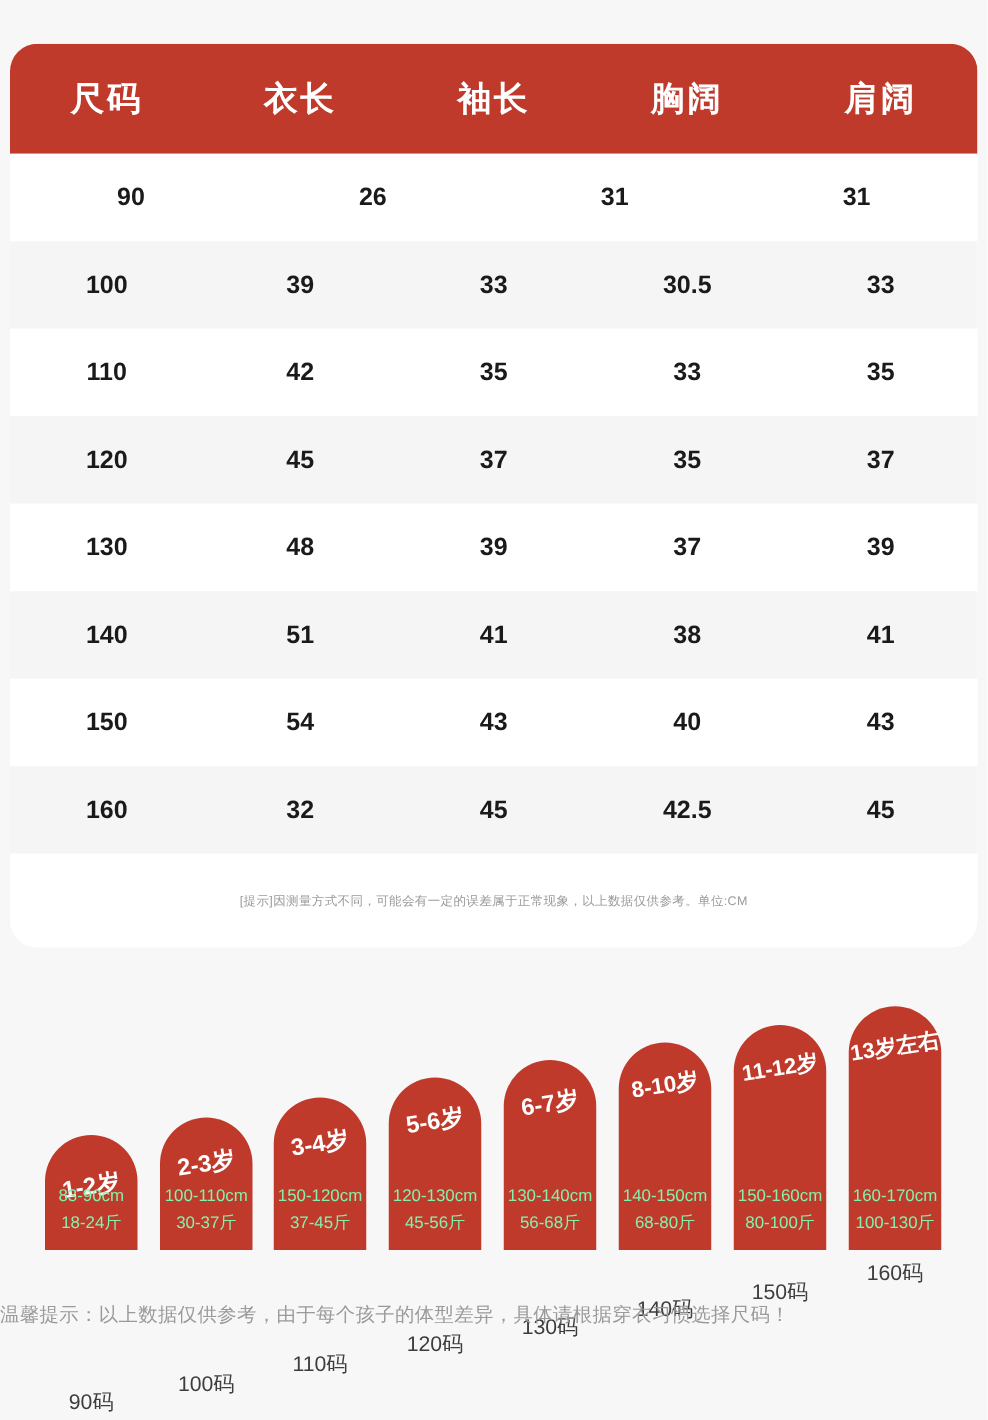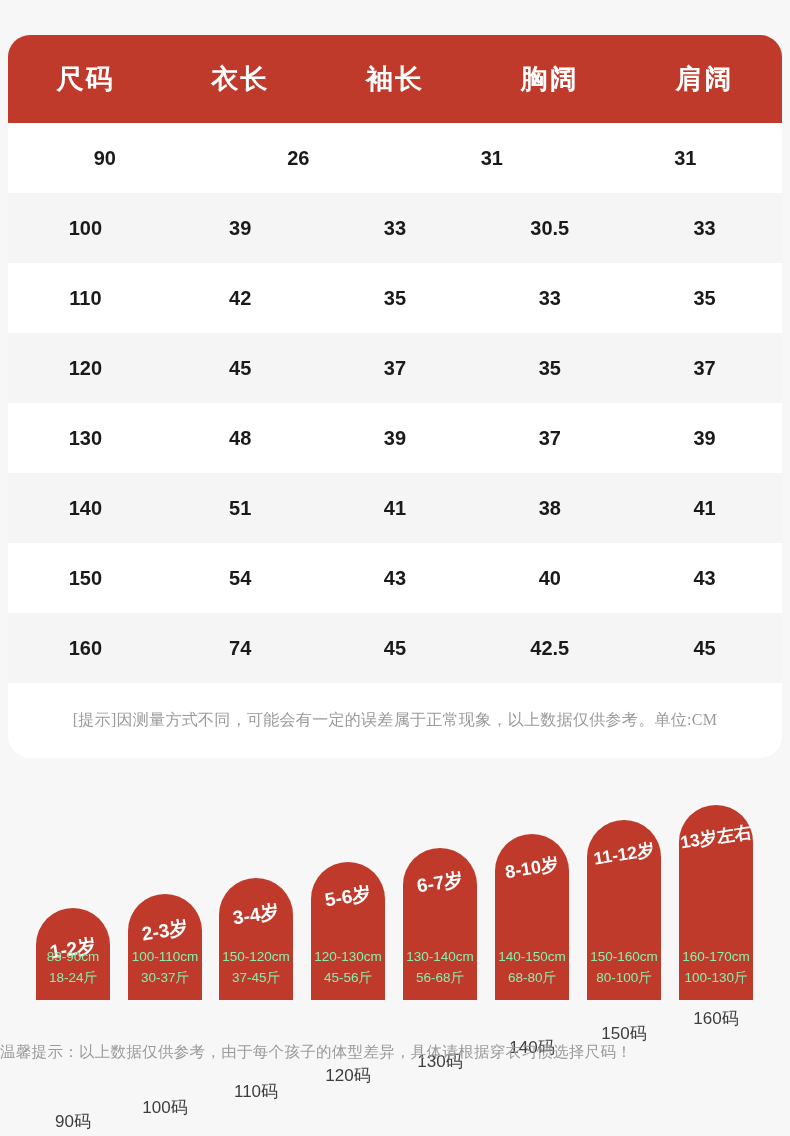--- a/index.html
+++ b/index.html
@@ -45,23 +45,22 @@
     font-size:20px;
     font-weight:bold;
   }
   .note{
     height:75px;
     display:flex;
     align-items:center;
     justify-content:center;
     background:#ffffff;
     color:#9a9a9a;
-    font-size:16px;
+    font-size:10px;
     letter-spacing:.3px;
-    font-family:Liberation Serif, serif;
   }
   
   .badges{
     position:absolute;left:0;top:800px;width:790px;height:200px;
   }
   .badge-col{
     position:absolute;
     bottom:0;
     width:74px;
   }
@@ -164,21 +163,21 @@
   </div>
   <div class="trow">
     <div class="td">150</div>
     <div class="td">54</div>
     <div class="td">43</div>
     <div class="td">40</div>
     <div class="td">43</div>
   </div>
   <div class="trow alt">
     <div class="td">160</div>
-    <div class="td">74</div>
+    <div class="td">32</div>
     <div class="td">45</div>
     <div class="td">42.5</div>
     <div class="td">45</div>
   </div>
 
   <div class="note">[提示]因测量方式不同，可能会有一定的误差属于正常现象，以上数据仅供参考。单位:CM</div>
 </div>
 
 <div class="badges">
 

